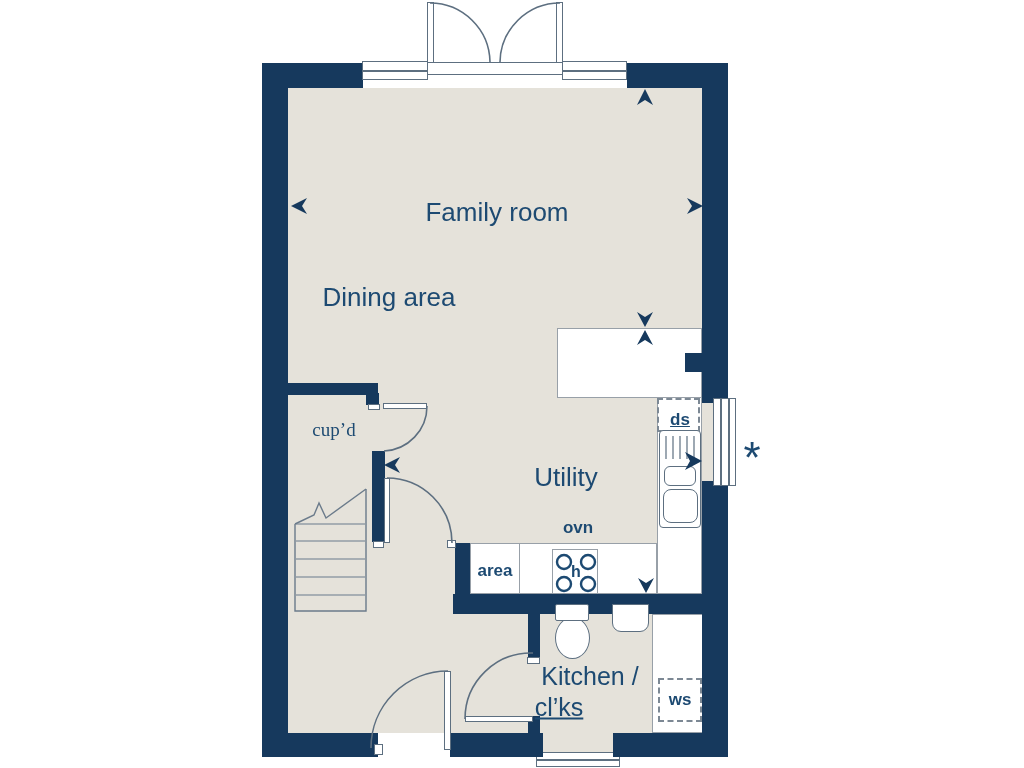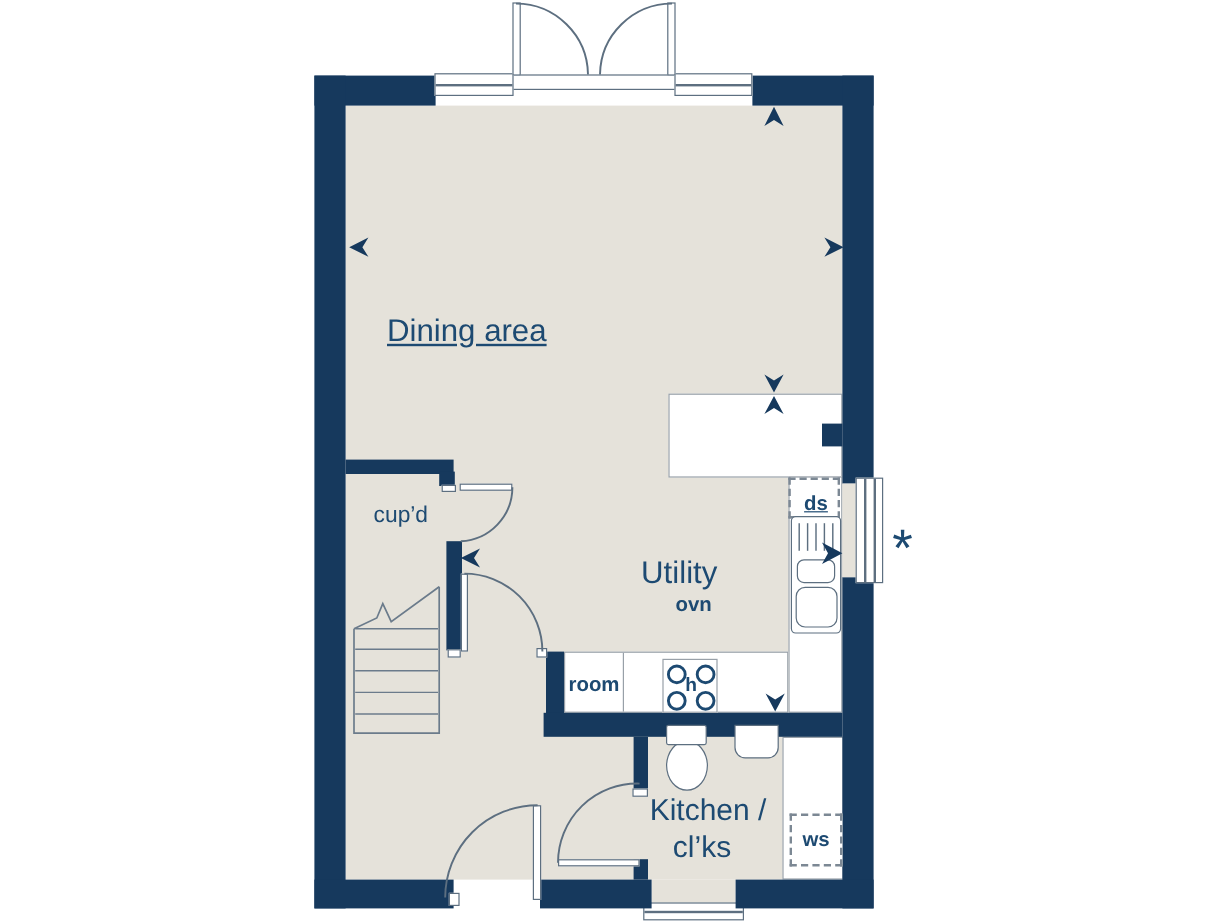--- a/index.html
+++ b/index.html
@@ -12,21 +12,21 @@
   .jamb{background:#ffffff;border:1px solid #5D6F80;z-index:4;}
   .fix{background:#ffffff;border:1.5px solid #5D6F80;z-index:4;}
   .dashbox{border:2px dashed #7C8894;z-index:4;background:transparent;}
   .whitebg{background:#ffffff;}
   .winline{position:absolute;background:#5D6F80;}
   .overlay{position:absolute;left:0;top:0;z-index:5;pointer-events:none;}
   .label{position:absolute;z-index:7;color:#1D4A72;white-space:nowrap;
          transform:translate(-50%,-50%);}
   .room-l{font-size:26px;font-weight:400;}
   .room-m{font-size:25px;font-weight:400;}
-  .room-s{font-size:19px;font-weight:400;}
+  .room-s{font-size:19px;font-weight:400;font-family:Liberation Serif, serif;}
   .appl{font-size:17px;font-weight:700;}
   .hob-l{font-size:16px;font-weight:700;}
   .star{font-size:44px;font-weight:400;}
 </style>
 </head>
 <body>
 
 <div class="plan">
 
   <div class="abs floor" style="left:288px;top:88px;width:414px;height:645px;"></div>
@@ -140,25 +140,26 @@
 
     <polygon points="291,206 307,198 302,206 307,214" fill="#16395D"></polygon>
     <polygon points="703,206 687,198 692,206 687,214" fill="#16395D"></polygon>
     <polygon points="645,89 637,105 645,100 653,105" fill="#16395D"></polygon>
     <polygon points="645,327 637,312 645,317 653,312" fill="#16395D"></polygon>
     <polygon points="645,330 637,345 645,340 653,345" fill="#16395D"></polygon>
     <polygon points="646,593 638,578 646,583 654,578" fill="#16395D"></polygon>
     <polygon points="384,465 400,457 395,465 400,473" fill="#16395D"></polygon>
   </svg>
 
-  <div class="label room-l" style="left:389px;top:276px;text-decoration:underline;">Dining area</div>
+  <div class="label room-l" style="left:497px;top:212px;">Family room</div>
+  <div class="label room-l" style="left:389px;top:297px;">Dining area</div>
   <div class="label room-l" style="left:566px;top:477px;">Utility</div>
   <div class="label room-s" style="left:334px;top:430px;">cup’d</div>
   <div class="label room-m" style="left:590px;top:676px;">Kitchen /</div>
-  <div class="label room-m" style="left:585px;top:707px;">cl’ks</div>
+  <div class="label room-m" style="left:559px;top:707px;text-decoration:underline;">cl’ks</div>
   <div class="label appl" style="left:680px;top:420px;text-decoration:underline;">ds</div>
-  <div class="label appl" style="left:578px;top:504px;">ovn</div>
-  <div class="label appl" style="left:495px;top:571px;">room</div>
+  <div class="label appl" style="left:578px;top:528px;">ovn</div>
+  <div class="label appl" style="left:495px;top:571px;">area</div>
   <div class="label appl" style="left:680px;top:700px;">ws</div>
   <div class="label hob-l" style="left:576px;top:572px;">h</div>
   <div class="label star" style="left:752px;top:458px;">*</div>
 
 </div>
 
 </body></html>

